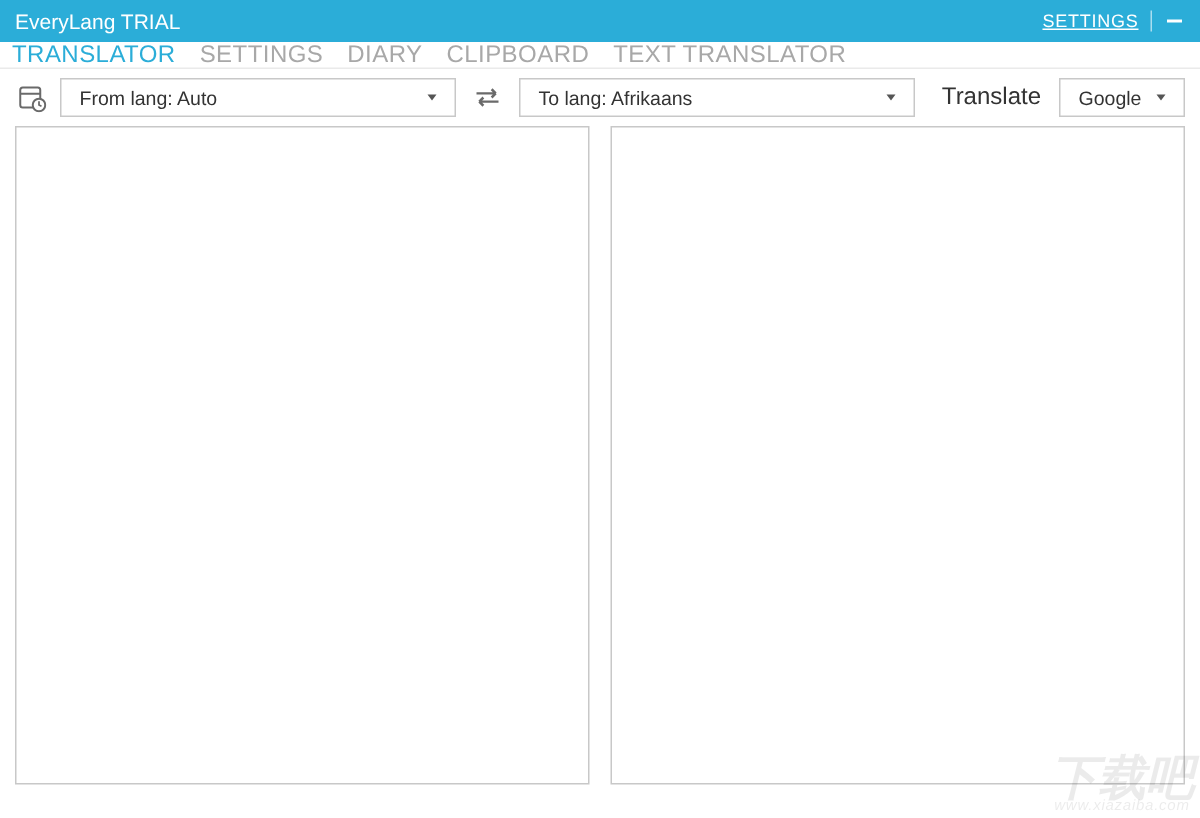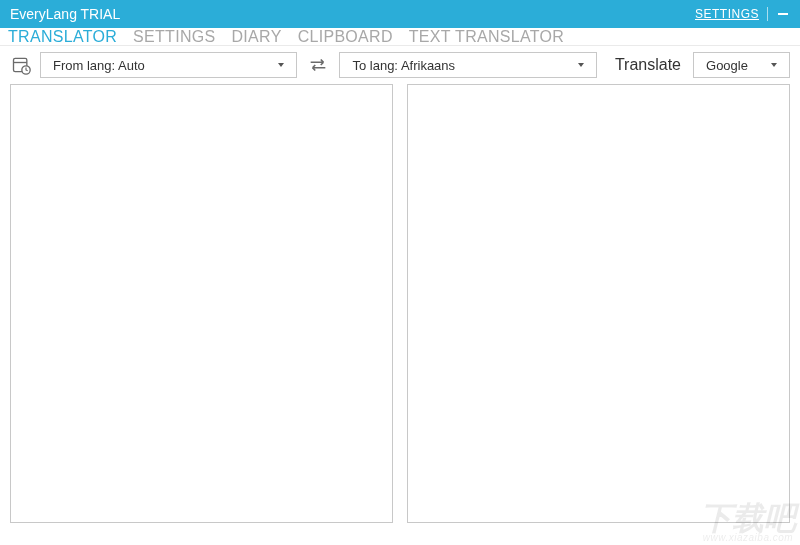--- a/index.html
+++ b/index.html
@@ -99,21 +99,21 @@
       align-items: center;
       justify-content: space-between;
       padding: 0 12px;
       font-size: 13px;
       color: #333;
       background: #fff;
       cursor: pointer;
     }
     .dropdown-from { flex: 1; }
     .dropdown-to { flex: 1; }
-    .dropdown-provider { width: 97px; }
+    .dropdown-provider { width: 84px; }
     .dropdown .caret {
       width: 0;
       height: 0;
       border-left: 3px solid transparent;
       border-right: 3px solid transparent;
       border-top: 4px solid #555;
     }
     .swap-icon {
       width: 26px;
       height: 22px;

